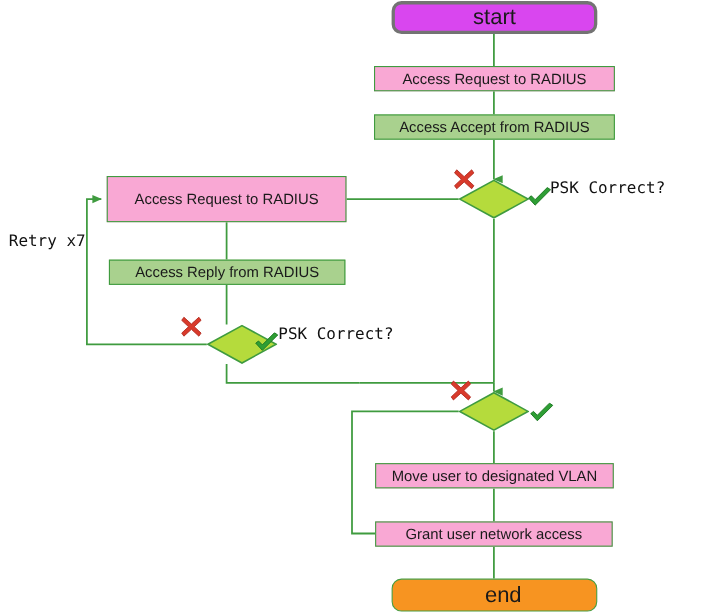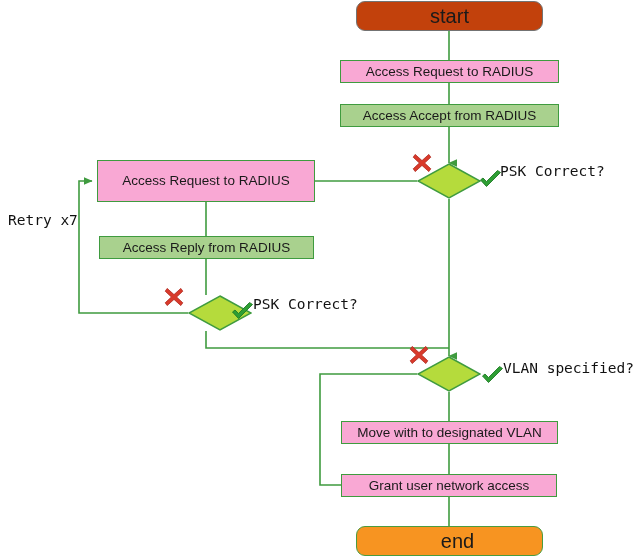--- a/index.html
+++ b/index.html
@@ -42,22 +42,22 @@
   }
   .node.process-green {
     background: #a9d18e;
     font-size: 13.5px;
   }
   .terminator {
     border-radius: 9px;
     font-size: 20px;
   }
   .terminator.start {
-    background: #c2410c;
-    border: 1px solid #737373;
+    background: #d946ef;
+    border: 3px solid #737373;
   }
   .terminator.end {
     background: #f79421;
     border: 1px solid #4a9c3f;
     padding-left: 16px;
   }
   .decision {
     position: absolute;
     z-index: 3;
   }
@@ -187,24 +187,23 @@
   <div class="mark" style="left:408px; top:344px;">
     <svg width="22" height="22" viewBox="0 0 22 22" xmlns="http://www.w3.org/2000/svg">
       <path d="M4.2,2.4 L11,8.6 L17.8,2.4 L19.8,5.2 L13.6,11 L19.8,16.8 L17.8,19.6 L11,13.4 L4.2,19.6 L2.2,16.8 L8.4,11 L2.2,5.2 z" fill="#D93A2B" stroke="#B02A1F" stroke-width="0.8" stroke-linejoin="round"></path>
     </svg>
   </div>
   <div class="mark" style="left:481px; top:366px;">
     <svg width="24" height="20" viewBox="0 0 24 20" xmlns="http://www.w3.org/2000/svg">
       <path d="M1.5,10 L7.5,16.5 L21.5,2.5 L18.5,0.5 L7.5,11.5 L4,8 z" fill="#2E9E34" stroke="#1F7A25" stroke-width="0.9" stroke-linejoin="round"></path>
     </svg>
   </div>
-  <div class="edge-label" style="left:503px; top:360px;">VLAN specified?</div>
 
   <div class="node process-blue" style="left:341px; top:421px; width:217px; height:23px;">
-    <span>Move with to designated VLAN</span>
+    <span>Move user to designated VLAN</span>
   </div>
 
   <div class="node process-blue" style="left:341px; top:474px; width:216px; height:23px;">
     <span>Grant user network access</span>
   </div>
 
   <div class="node terminator end" style="left:356px; top:526px; width:187px; height:30px;">
     <span>end</span>
   </div>
 

